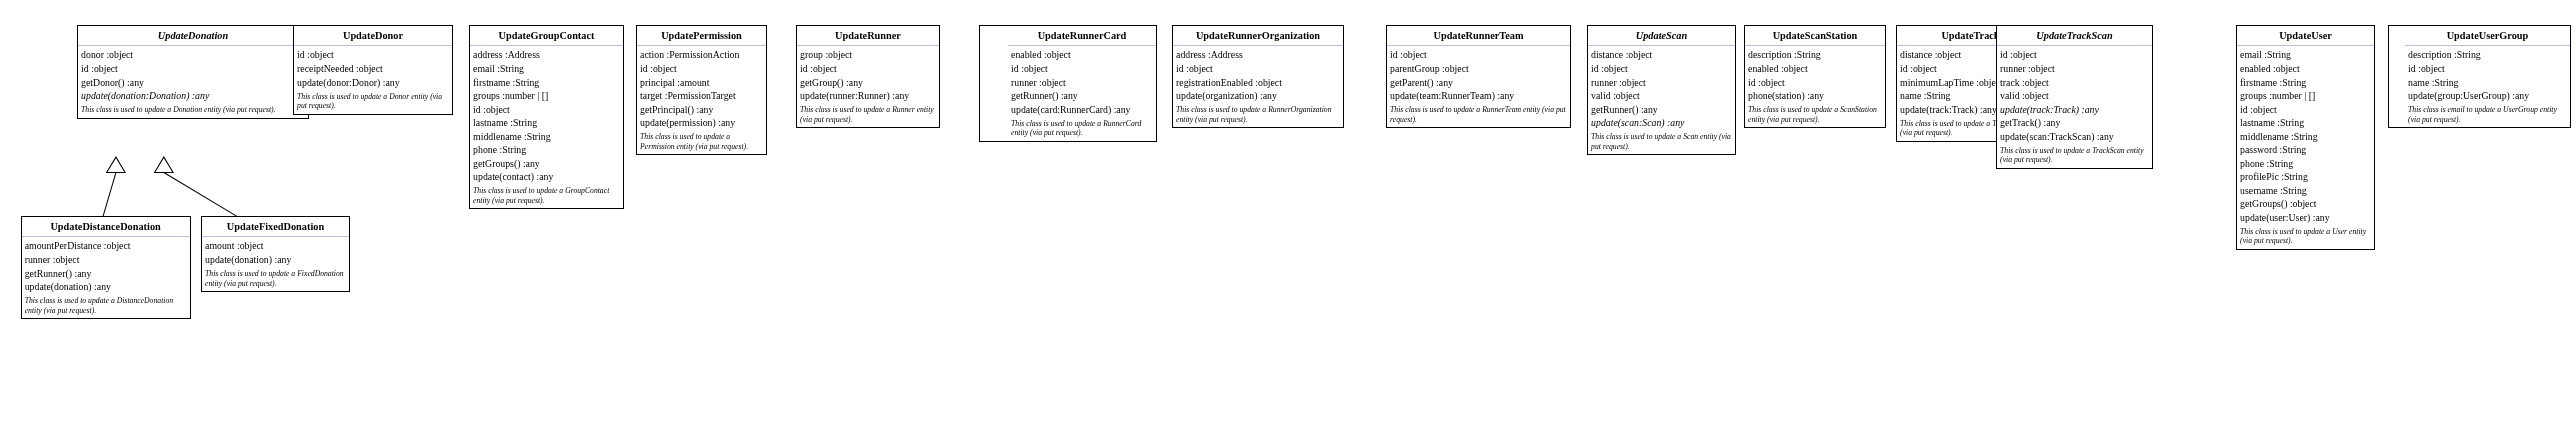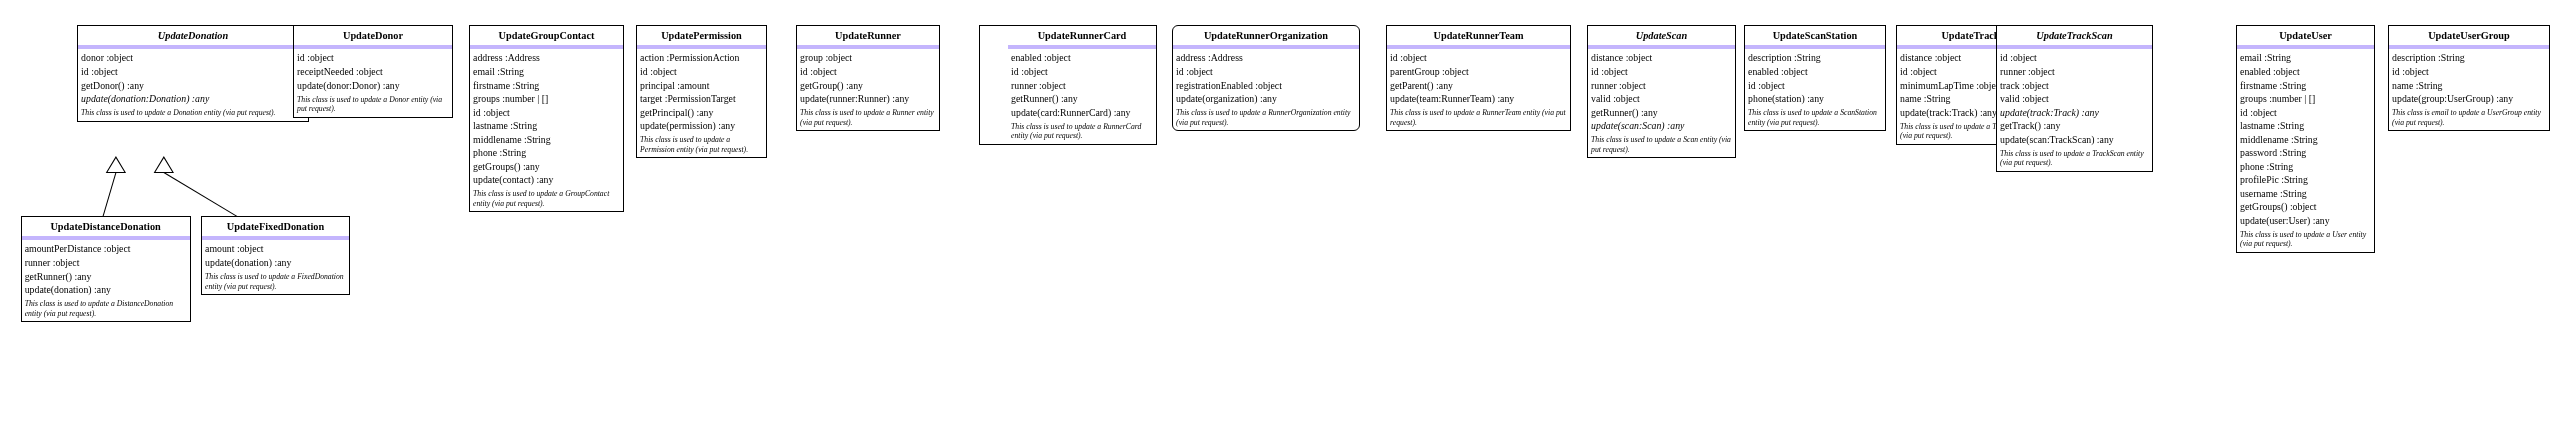--- a/index.html
+++ b/index.html
@@ -25,21 +25,21 @@
     border: 1px solid #000000;
     box-sizing: border-box;
     font-size: 9.8px;
     line-height: 1.28;
     color: #000000;
   }
   .uml-title {
     text-align: center;
     font-weight: bold;
     padding: 3.1px 2.1px 3.1px 2.1px;
-    border-bottom: 4px solid #c4b5fd;
+    border-bottom: 1px solid #c4b5fd;
     font-size: 10.3px;
   }
   .uml-title.abstract {
     font-style: italic;
   }
   .uml-body {
     padding: 2.6px 3.1px 3.1px 3.1px;
   }
   .uml-member {
     white-space: nowrap;
@@ -137,21 +137,21 @@
       <div class="uml-title">UpdateRunnerCard</div>
       <div class="uml-body">
         <div class="uml-member">enabled :object</div>
         <div class="uml-member">id :object</div>
         <div class="uml-member">runner :object</div>
         <div class="uml-member">getRunner() :any</div>
         <div class="uml-member">update(card:RunnerCard) :any</div>
         <div class="uml-note">This class is used to update a RunnerCard entity (via put request).</div>
       </div>
     </div>
-    <div class="uml-class" style="left: 1172px; top: 25px; width: 188px; border-radius: 6px;">
+    <div class="uml-class" style="left: 1172px; top: 25px; width: 172px;">
       <div class="uml-title">UpdateRunnerOrganization</div>
       <div class="uml-body">
         <div class="uml-member">address :Address</div>
         <div class="uml-member">id :object</div>
         <div class="uml-member">registrationEnabled :object</div>
         <div class="uml-member">update(organization) :any</div>
         <div class="uml-note">This class is used to update a RunnerOrganization entity (via put request).</div>
       </div>
     </div>
     <div class="uml-class" style="left: 1386px; top: 25px; width: 185px;">
@@ -222,21 +222,21 @@
         <div class="uml-member">middlename :String</div>
         <div class="uml-member">password :String</div>
         <div class="uml-member">phone :String</div>
         <div class="uml-member">profilePic :String</div>
         <div class="uml-member">username :String</div>
         <div class="uml-member">getGroups() :object</div>
         <div class="uml-member">update(user:User) :any</div>
         <div class="uml-note">This class is used to update a User entity (via put request).</div>
       </div>
     </div>
-    <div class="uml-class" style="left: 2388px; top: 25px; width: 162px;">
+    <div class="uml-class" style="left: 2388px; top: 25px; width: 183px; padding-left: 16px;">
       <div class="uml-title">UpdateUserGroup</div>
       <div class="uml-body">
         <div class="uml-member">description :String</div>
         <div class="uml-member">id :object</div>
         <div class="uml-member">name :String</div>
         <div class="uml-member">update(group:UserGroup) :any</div>
         <div class="uml-note">This class is email to update a UserGroup entity (via put request).</div>
       </div>
     </div>
     <div class="uml-class" style="left: 20.6px; top: 216px; width: 170px;">

